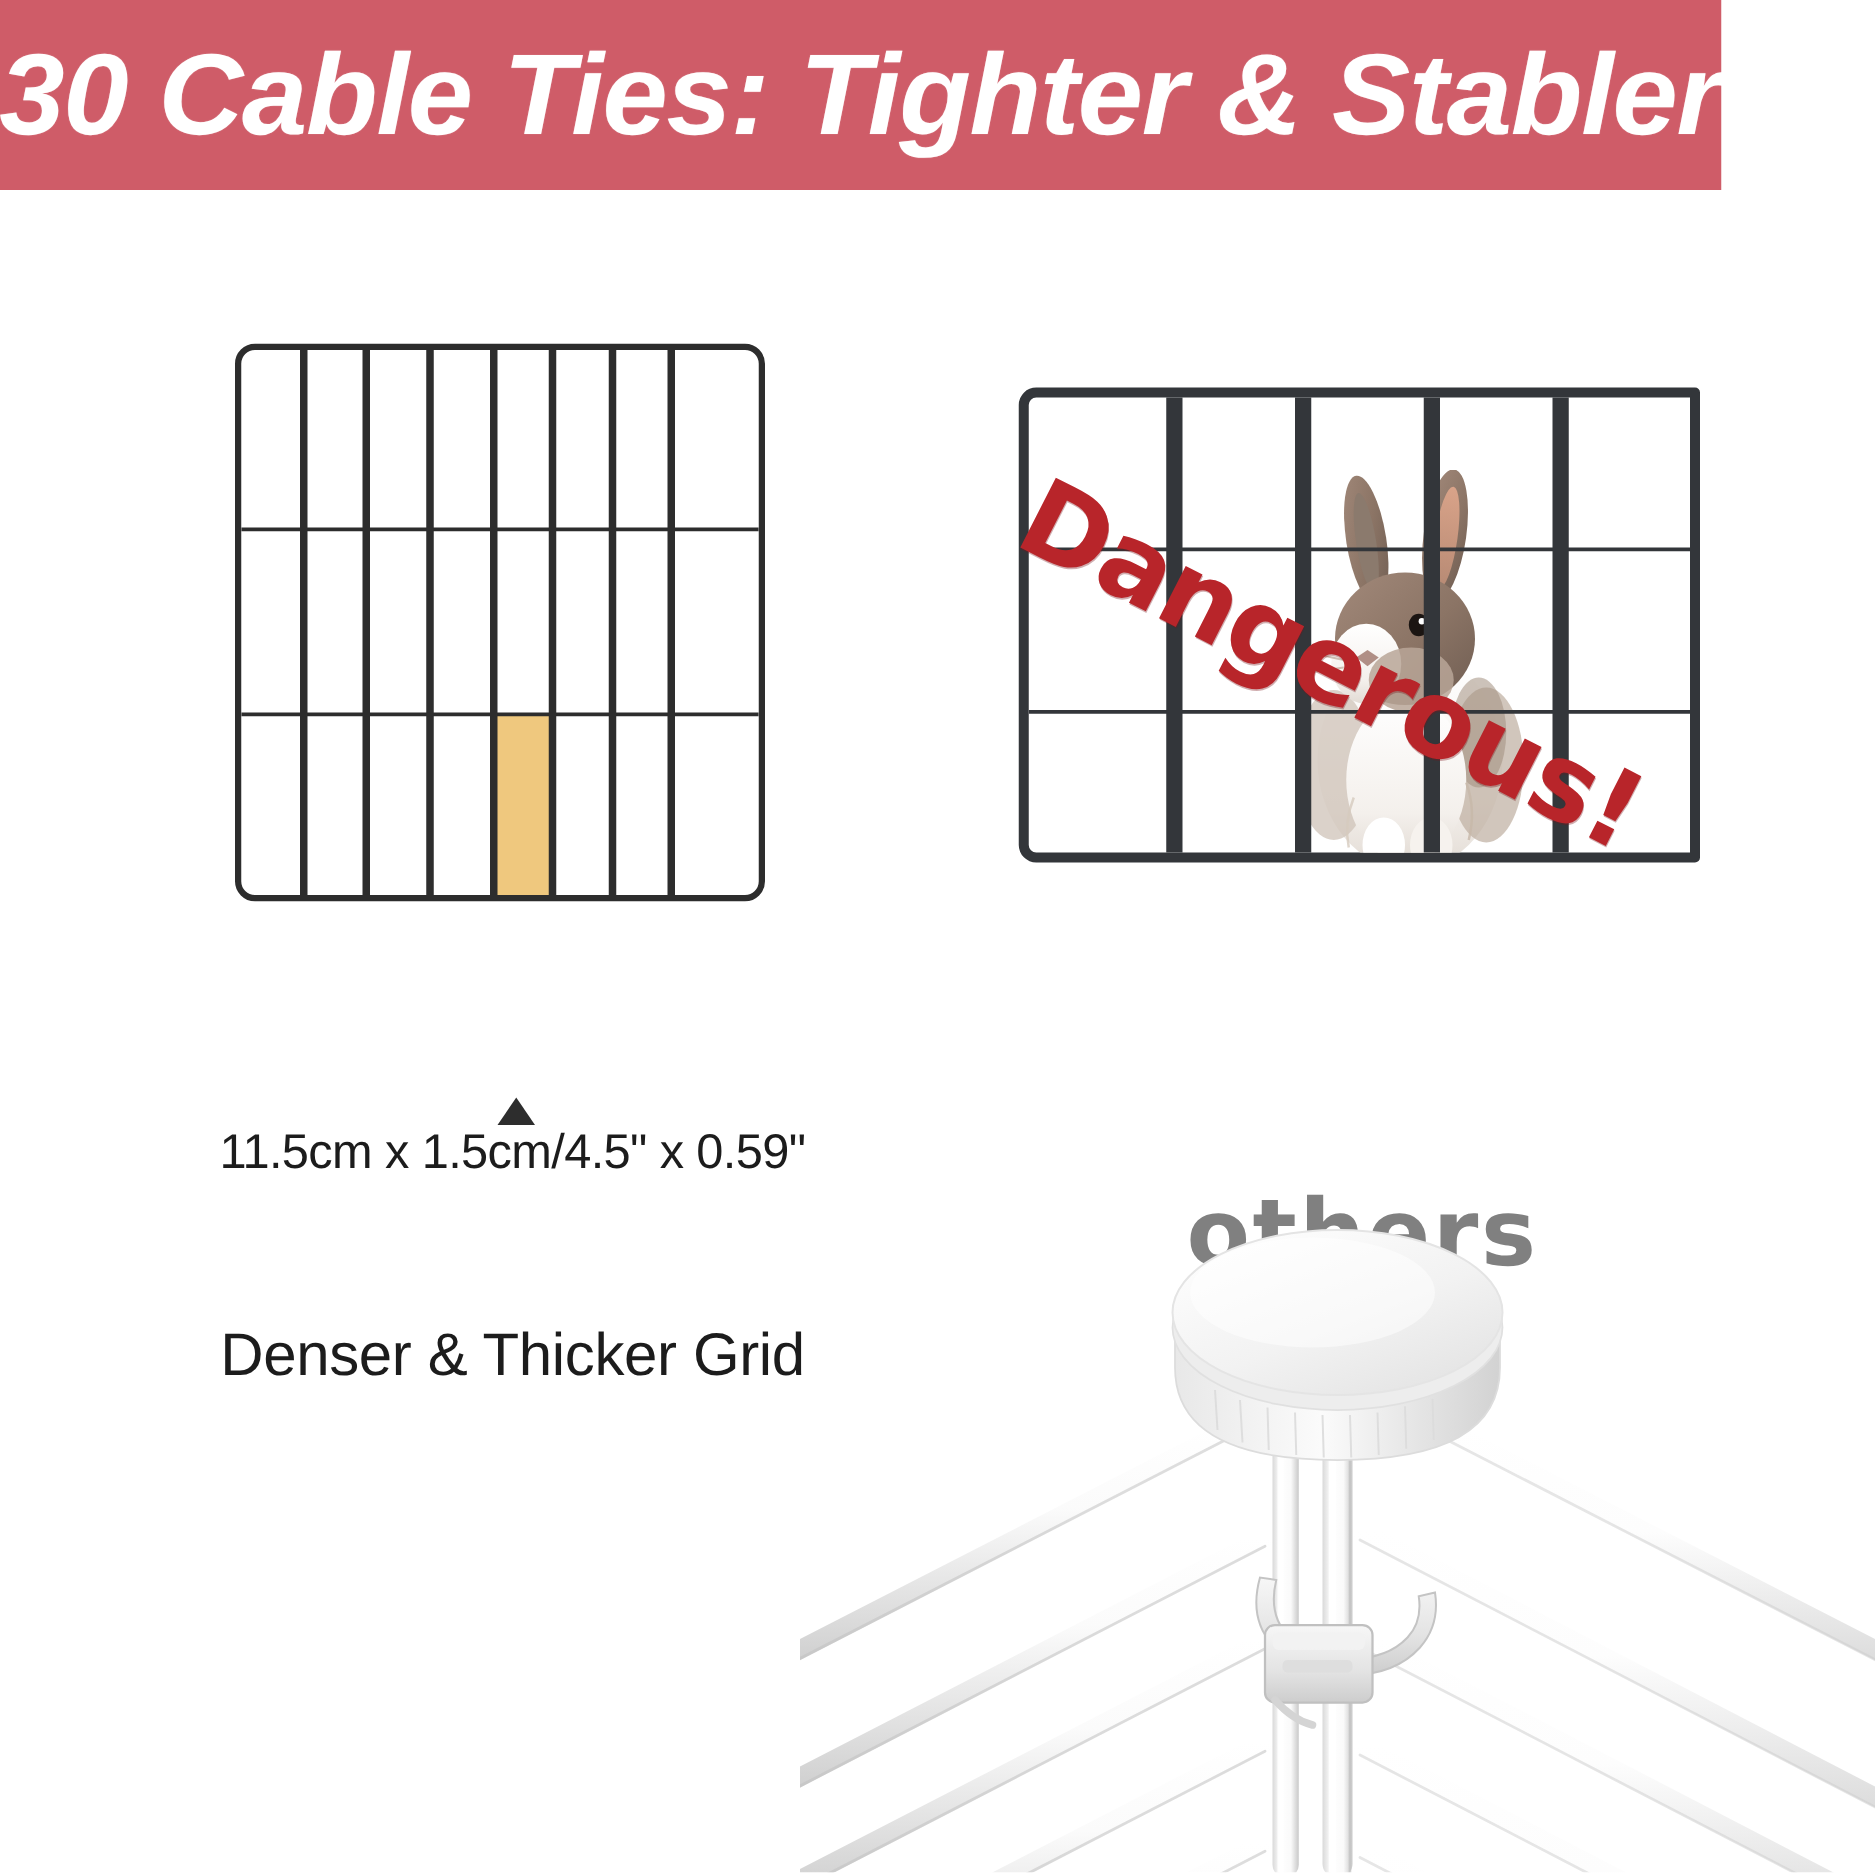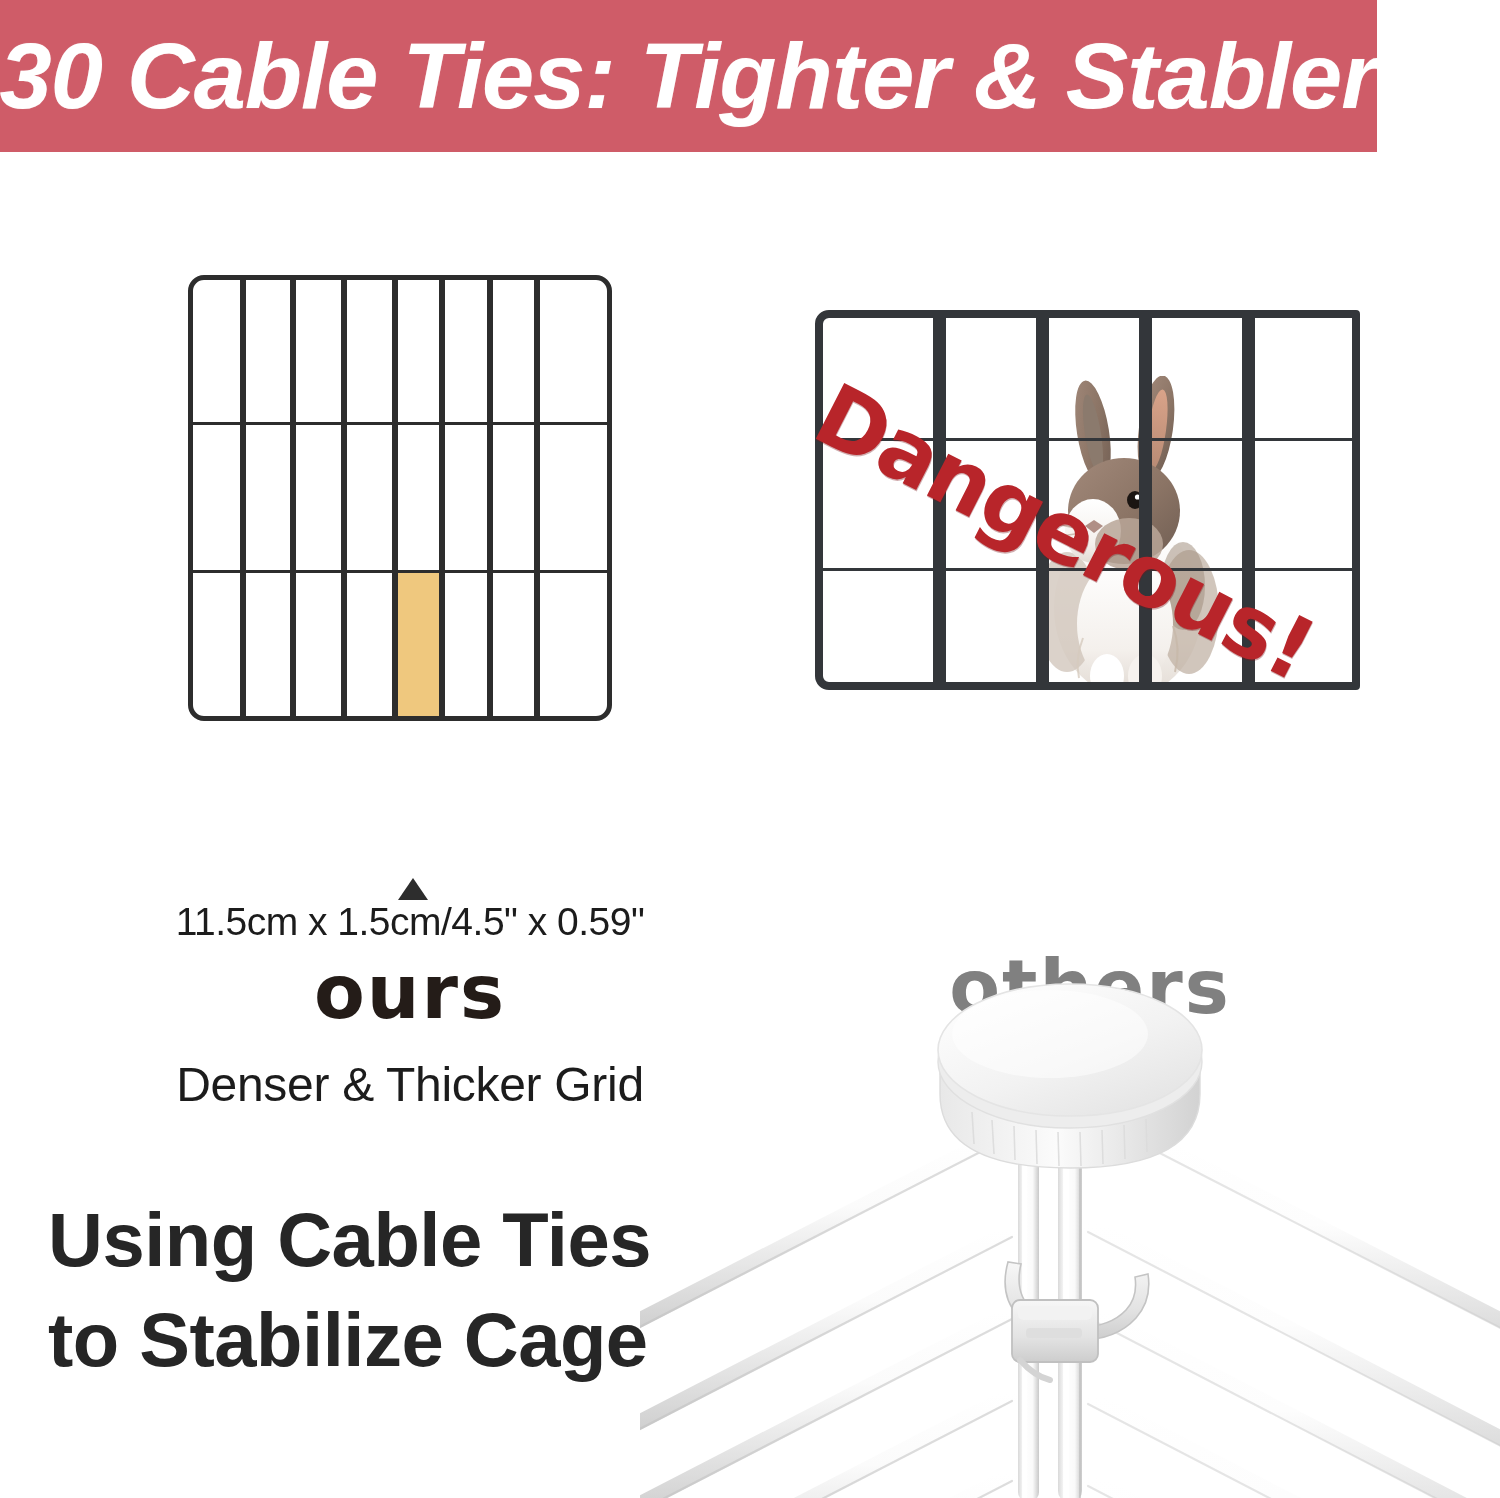--- a/index.html
+++ b/index.html
@@ -150,21 +150,20 @@
         <div class="g-vline" style="left:246px;"></div>
         <div class="g-vline" style="left:294px;"></div>
         <div class="g-vline" style="left:341px;"></div>
       </div>
     </div>
 
     <div class="tri-marker"></div>
 
     <div class="dims">11.5cm x 1.5cm/4.5" x 0.59"</div>
 
-    <div class="label-ours">ours</div>
 
     <div class="subnote">Denser &amp; Thicker Grid</div>
 
     <div class="others-wrap">
       <div class="grid-others">
 
         <svg class="rabbit" viewBox="0 0 210 322" xmlns="http://www.w3.org/2000/svg">
           <defs>
             <linearGradient id="furA" x1="0" y1="0" x2="1" y2="1">
               <stop offset="0%" stop-color="#a2897a"></stop>
@@ -224,24 +223,20 @@
       </div>
     </div>
 
     <div class="dangerous">Dangerous!</div>
 
     <div class="label-others">others</div>
   </div>
 
   <div class="bottom">
 
-    <div class="bottom-copy">
-      <span>Using Cable Ties</span>
-      <span>to Stabilize Cage</span>
-    </div>
 
     <svg class="cage-photo" viewBox="0 0 860 536" xmlns="http://www.w3.org/2000/svg">
       <defs>
         <linearGradient id="barL" x1="0" y1="0" x2="0" y2="1">
           <stop offset="0%" stop-color="#ffffff"></stop>
           <stop offset="35%" stop-color="#fbfbfb"></stop>
           <stop offset="100%" stop-color="#cfcfcf"></stop>
         </linearGradient>
         <linearGradient id="barR" x1="0" y1="0" x2="0" y2="1">
           <stop offset="0%" stop-color="#ffffff"></stop>

